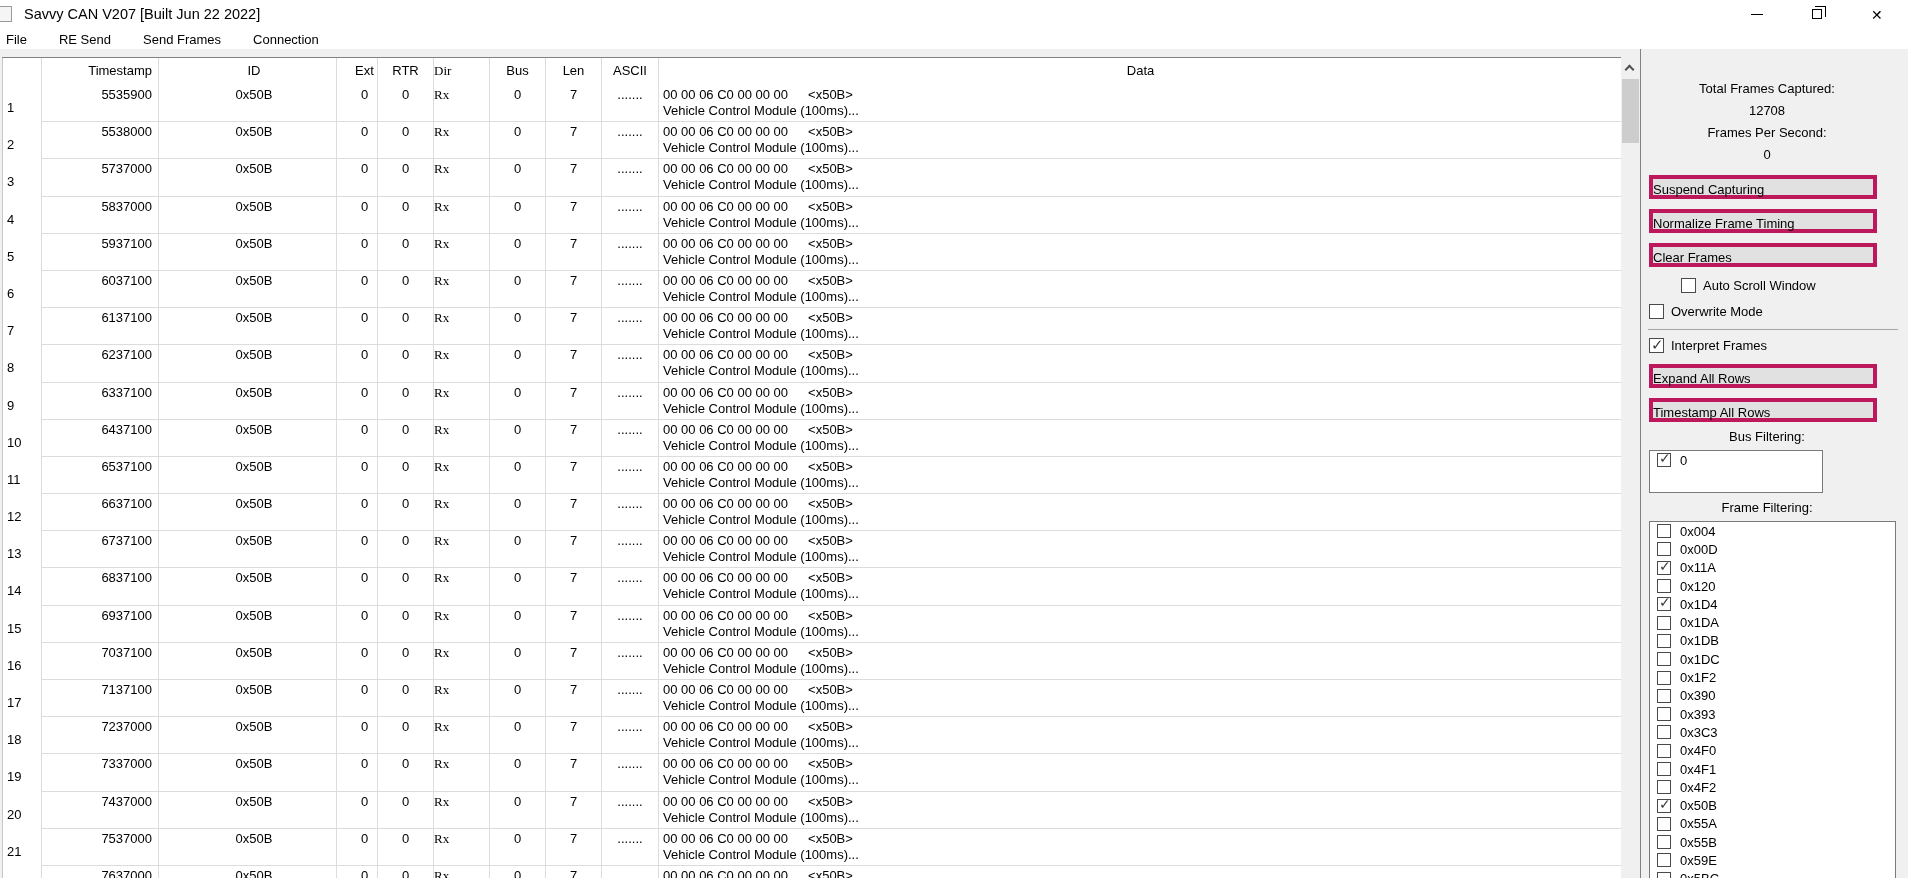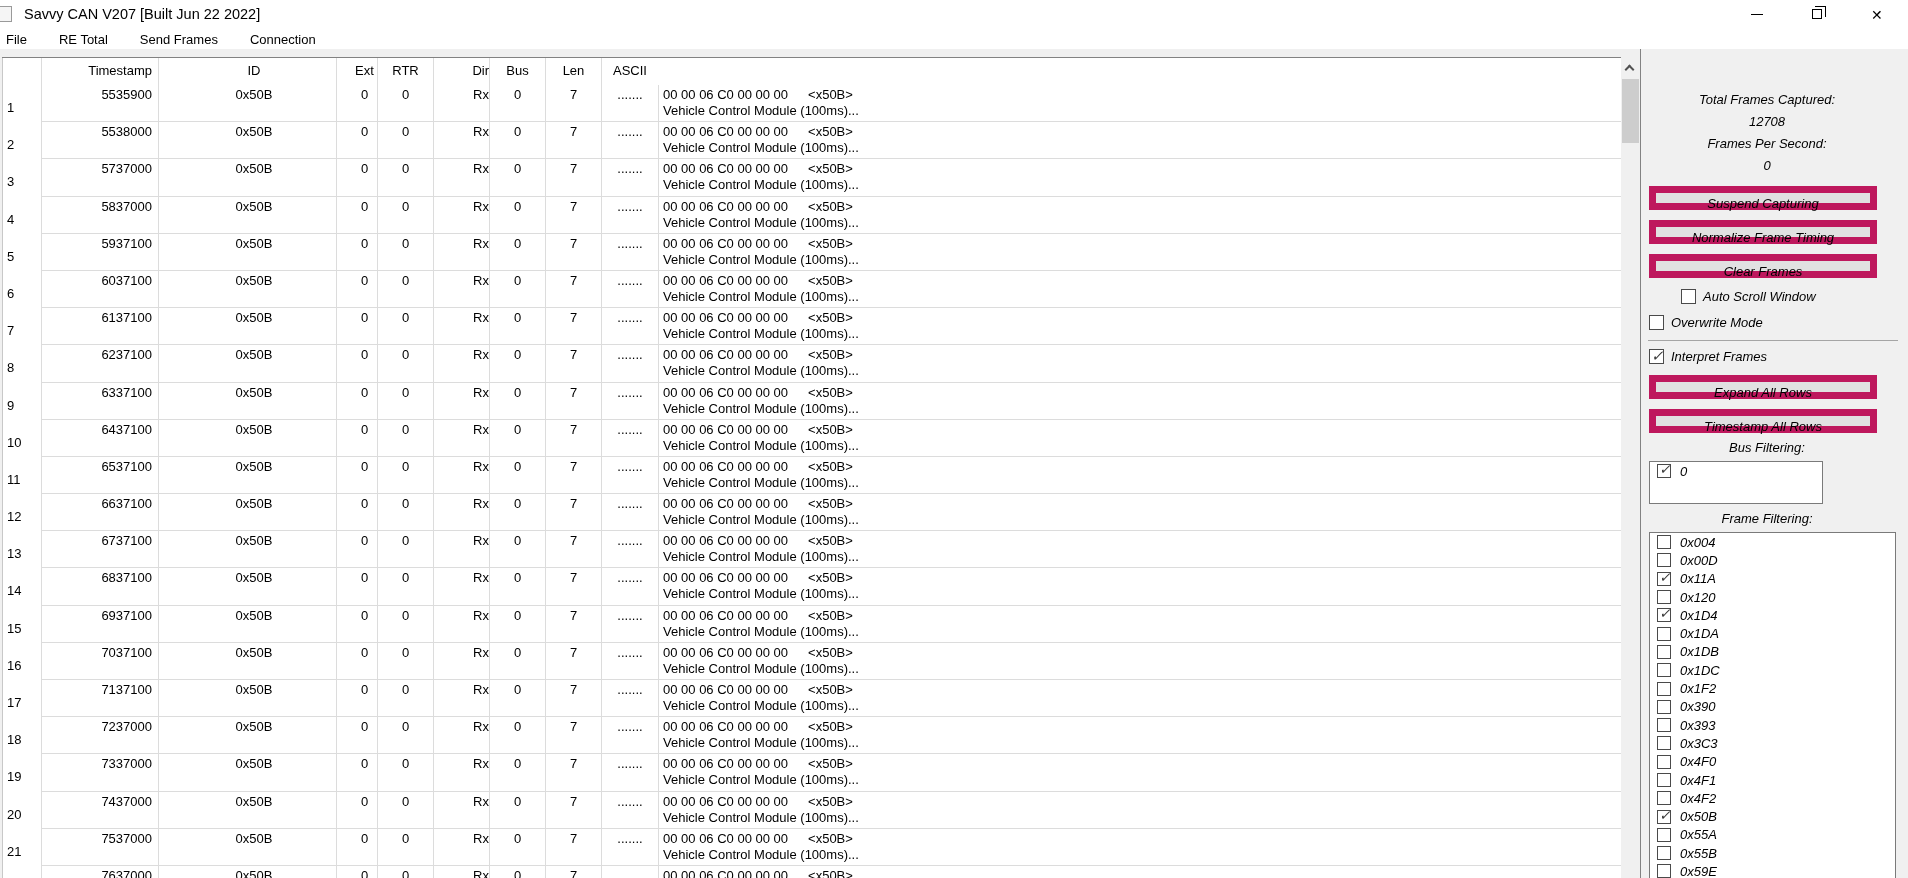--- a/index.html
+++ b/index.html
@@ -29,42 +29,42 @@
   #table { position:absolute; left:2px; top:58px; width:1619px; height:820px; background:#ffffff; overflow:hidden; border-left:1px solid #c8c8c8; }
   #thead { position:absolute; left:0; top:0; width:100%; height:27px; background:#ffffff; }
   .hcell { position:absolute; top:0; height:27px; font-size:13px; line-height:26px; text-align:center; }
   .cell  { position:absolute; top:0; bottom:0; font-size:13px; }
   .vline { border-left:1px solid #dcdcdc; }
   
   .c-ts   { left:38px;  width:117px; text-align:right; padding-right:6px;padding-left:36px; }
   .c-id   { left:155px; width:163px; text-align:center;padding-left:28px; }
   .c-ext  { left:333px; width:56px;  text-align:center; }
   .c-rtr  { left:374px; width:56px;  text-align:center; }
-  .c-dir  { left:430px; width:56px;  text-align:right; }
+  .c-dir  { left:430px; width:56px;  text-align:left;font-family:Liberation Serif, serif; }
   .c-bus  { left:486px; width:56px;  text-align:center; }
   .c-len  { left:542px; width:56px;  text-align:center; }
   .c-asc  { left:598px; width:57px;  text-align:center; }
   .c-data { left:655px; width:960px; text-align:left; padding-left:4px; }
   #rows { position:absolute; left:0; top:27px; width:100%; }
   .trow { position:relative; width:100%; height:37.2px; background:#fff; }
   .rowline { position:absolute; left:38px; right:0; top:0; bottom:0; border-bottom:1px solid #dcdcdc; }
   .rnum { position:absolute; left:4px; top:15px; width:30px; font-size:13px; }
   .cellpad { padding-top:2px; line-height:16px; }
   .data-l1 { white-space:pre; }
   .data-tag { margin-left:20px; }
   
   #vscroll { position:absolute; left:1621px; top:58px; width:19px; height:820px; background:#f0f0f0; }
   #vscroll-up { position:absolute; left:0; top:0; width:19px; height:19px; }
   #up-chevron { position:absolute; left:5px; top:8px; width:7px; height:7px; border-left:2px solid #505050; border-top:2px solid #505050; transform:rotate(45deg); }
   #vscroll-thumb { position:absolute; left:1px; top:21px; width:17px; height:64px; background:#cdcdcd; }
   
   #divider { position:absolute; left:1640px; top:49px; width:0; height:829px; border-left:1px solid #828282; }
-  #sidebar { position:absolute; left:1641px; top:60px; width:267px; height:655px; background:#f0f0f0; font-size:13px;font-style:italic; }
+  #sidebar { position:absolute; left:1641px; top:49px; width:267px; height:655px; background:#f0f0f0; font-size:13px; }
   .side-label { position:absolute; left:8px; width:236px; text-align:center; white-space:nowrap; }
-  .side-btn { position:absolute; left:8px; width:228px; height:24px; background:#e1e1e1; border:7px solid #be185d; font-size:13px; text-align:center; line-height:22px; }
+  .side-btn { position:absolute; left:8px; width:228px; height:24px; background:#e1e1e1; border:4px solid #be185d; font-size:13px; text-align:left; line-height:22px; }
   .chk-row { position:absolute; left:8px; display:flex; align-items:center; gap:7px; }
   .chk-box { position:relative; width:15px; height:15px; background:#fff; border:1px solid #4a4a4a; flex:none; }
   .chk-mark { position:absolute; left:1px; top:-3px; font-size:15px; color:#3a3a3a; display:none; }
   .checked .chk-mark { display:block; }
   #side-sep { position:absolute; left:7px; top:280px; width:250px; height:0; border-top:1px solid #a5a5a5; }
   .listbox { position:absolute; background:#ffffff; border:1px solid #7a7a7a; overflow:hidden; }
   #bus-box { left:8px; top:401px; width:174px; height:43px; }
   #filter-box { left:8px; top:472px; width:247px; height:420px; }
   .list-item { display:flex; align-items:center; gap:9px; height:18.3px; padding-left:7px; }
   .list-item .chk-box { width:14px; height:14px; }
@@ -85,40 +85,41 @@
       <div id="restore-glyph"></div>
     </div>
     <div class="winbtn" id="btn-close">
       <div id="close-glyph">✕</div>
     </div>
   </div>
 
   <div id="menubar">
   <div class="menu-item">File</div>
 
-  <div class="menu-item">RE Total</div>
+  <div class="menu-item">RE Send</div>
 
   <div class="menu-item">Send Frames</div>
 
   <div class="menu-item">Connection</div>
 </div>
 
   <div id="grid-strip"></div>
 
   <div id="table-frame-top"></div>
   <div id="table">
     <div id="thead">
       <div class="hcell c-ts vline">Timestamp</div>
       <div class="hcell c-id vline">ID</div>
       <div class="hcell c-ext vline">Ext</div>
       <div class="hcell c-rtr vline">RTR</div>
       <div class="hcell c-dir vline">Dir</div>
       <div class="hcell c-bus vline">Bus</div>
       <div class="hcell c-len vline">Len</div>
       <div class="hcell c-asc vline">ASCII</div>
+      <div class="hcell c-data vline" style="text-align:center;">Data</div>
     </div>
     <div id="rows">
   <div class="trow">
     <div class="rowline"></div>
     <div class="rnum">1</div>
     <div class="cell c-ts vline cellpad">5535900</div>
     <div class="cell c-id vline cellpad">0x50B</div>
     <div class="cell c-ext vline cellpad">0</div>
     <div class="cell c-rtr vline cellpad">0</div>
     <div class="cell c-dir vline cellpad">Rx</div>

